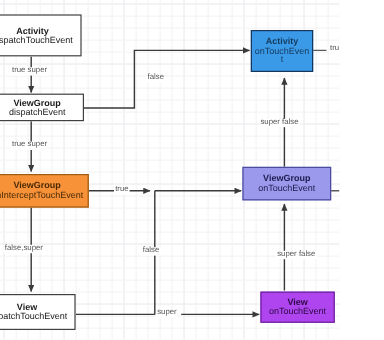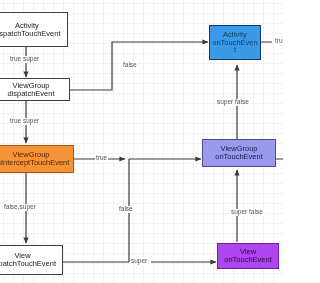--- a/index.html
+++ b/index.html
@@ -37,21 +37,21 @@
     flex-direction: column;
     align-items: center;
     justify-content: center;
     text-align: center;
     line-height: 1.05;
     overflow: hidden;
     padding: 1px 2px;
   }
   .node .t1 {
     font-size: 7.5px;
-    font-weight: normal;
+    font-weight: bold;
     white-space: nowrap;
   }
   .node .t2 {
     font-size: 7.5px;
     font-weight: normal;
     white-space: normal;
     word-break: break-all;
   }
   .node.wrapnone .t2 { white-space: nowrap; }
 

